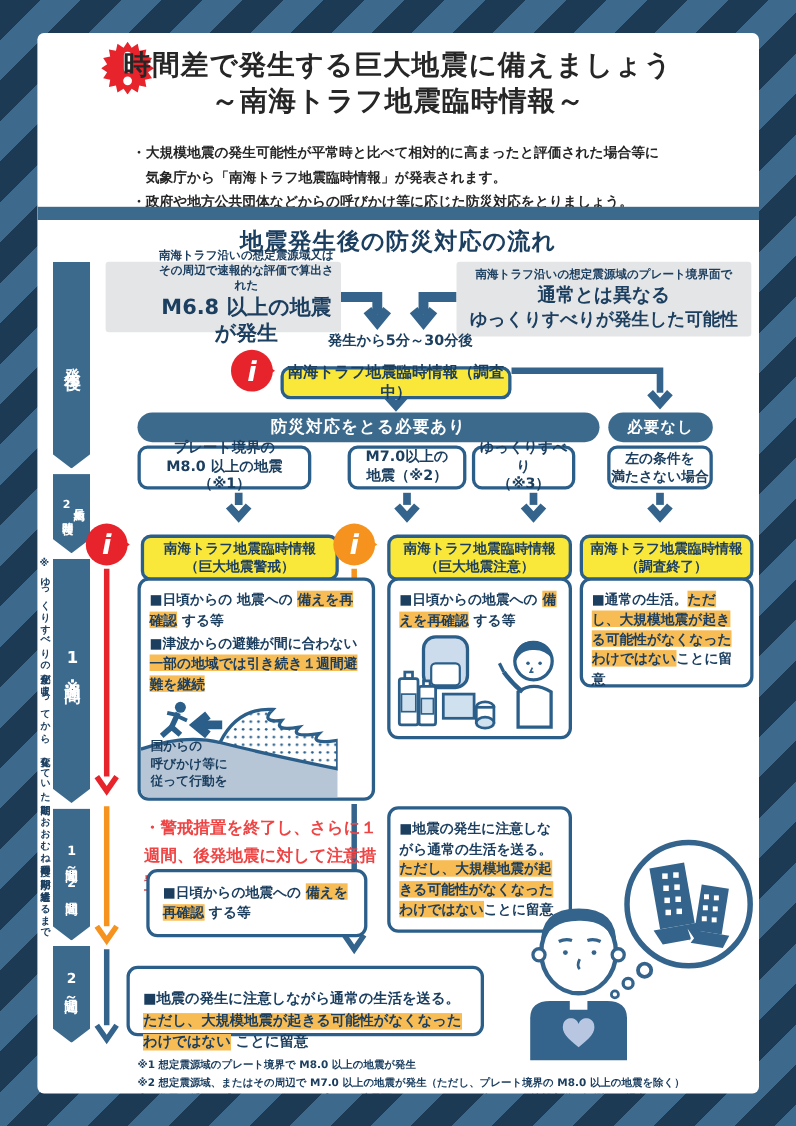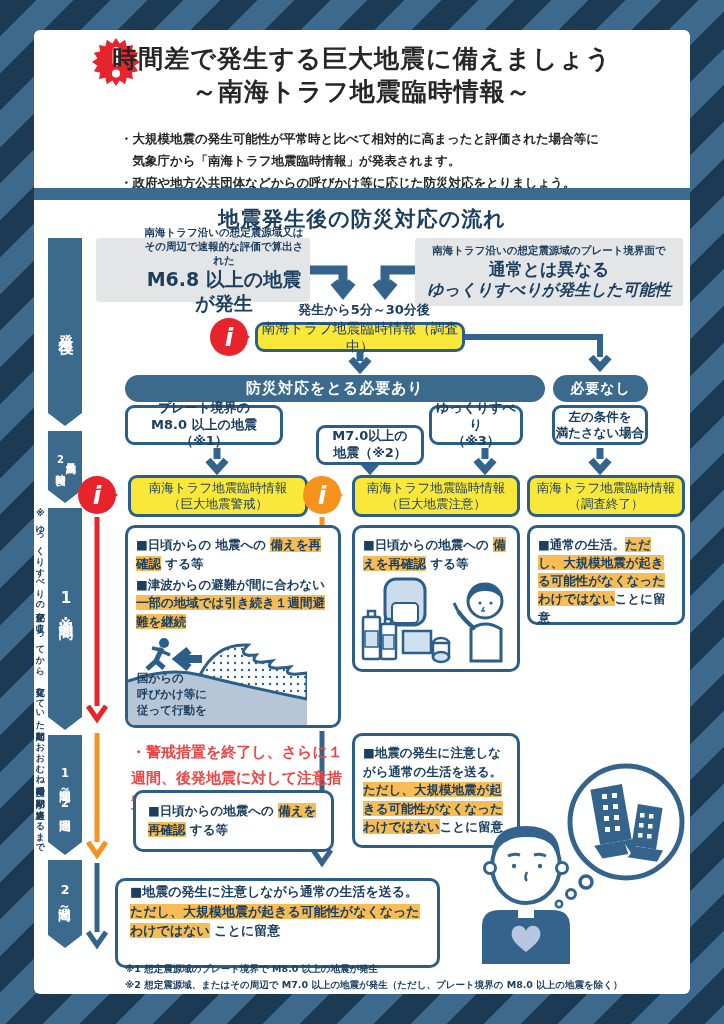--- a/index.html
+++ b/index.html
@@ -22,24 +22,24 @@
     writing-mode:vertical-rl;text-orientation:upright;letter-spacing:3px;white-space:pre-line;
     clip-path:polygon(0 0,100% 0,100% calc(100% - 13px),50% 100%,0 calc(100% - 13px));
     padding-bottom:12px;box-sizing:border-box;line-height:1.05;}
   .tl-note{position:absolute;left:1px;top:478px;height:462px;writing-mode:vertical-rl;text-orientation:upright;
     font-size:9px;font-weight:bold;color:#1c3f60;letter-spacing:0.5px;line-height:1.15;}
   
   .gbox{position:absolute;background:#e4e5e6;color:#1c3f60;font-weight:bold;text-align:center;border-radius:3px;
     padding:6px 2px;box-sizing:border-box;display:flex;flex-direction:column;justify-content:center;}
   .gbox .s{font-size:10.5px;line-height:1.35;}
   .gbox .b{font-size:19px;line-height:1.25;margin-top:1px;}
-  .gbox .b2{font-size:16px;line-height:1.3;font-style:italic;}
+  .gbox .b2{font-size:16px;line-height:1.3;}
   .timing{position:absolute;left:230px;top:271px;width:200px;text-align:center;font-size:13px;font-weight:bold;color:#1c3f60;}
-  .ybox{position:absolute;background:#f9e73a;border:3px solid #2b5f8a;border-radius:9px;color:#1c3f60;font-weight:normal;
-    text-align:center;display:flex;flex-direction:column;justify-content:center;box-sizing:border-box;line-height:1.3;}
+  .ybox{position:absolute;background:#f9e73a;border:3px solid #2b5f8a;border-radius:9px;color:#1c3f60;font-weight:bold;
+    text-align:center;display:flex;flex-direction:column;justify-content:center;box-sizing:border-box;line-height:1.3;margin-top:11px;}
   .pill{position:absolute;background:#3c6a8d;color:#fff;font-weight:bold;border-radius:14px;
     display:flex;align-items:center;justify-content:center;font-size:15px;letter-spacing:1px;}
   .cond{position:absolute;background:#fff;border:3px solid #2b5f8a;border-radius:9px;color:#1c3f60;font-weight:bold;
     font-size:13px;text-align:center;display:flex;flex-direction:column;justify-content:center;line-height:1.3;box-sizing:border-box;}
   .wbox{position:absolute;background:#fff;border:3px solid #2b5f8a;border-radius:10px;color:#1c3f60;font-weight:bold;
     box-sizing:border-box;font-size:12.5px;line-height:1.5;padding:8px;}
   .hl{background:#f8bc55;}
   .info-icon{position:absolute;width:38px;height:38px;border-radius:50%;color:#fff;font-weight:bold;font-size:25px;
     font-style:italic;display:flex;align-items:center;justify-content:center;background:var(--c);}
   .info-icon::after{content:"";position:absolute;right:-9px;top:12px;border:7px solid transparent;border-left:10px solid var(--c);}
@@ -135,21 +135,21 @@
   <div class="info-icon" style="--c:#e7242b;left:176px;top:288px;">i</div>
   <div class="ybox" style="left:221px;top:292px;width:210px;height:30px;font-size:14px;">南海トラフ地震臨時情報（調査中）</div>
 
   <div class="pill" style="left:91px;top:345px;width:420px;height:27px;">防災対応をとる必要あり</div>
   <div class="pill" style="left:519px;top:345px;width:95px;height:27px;font-size:14px;">必要なし</div>
 
   <div class="cond" style="left:91px;top:375px;width:158px;height:40px;">
     <div>プレート境界の</div>
     <div>M8.0 以上の地震（※1）</div>
   </div>
-  <div class="cond" style="left:282px;top:375px;width:108px;height:40px;margin-top:20px;">
+  <div class="cond" style="left:282px;top:375px;width:108px;height:40px;">
     <div>M7.0以上の</div>
     <div>地震（※2）</div>
   </div>
   <div class="cond" style="left:395px;top:375px;width:94px;height:40px;">
     <div>ゆっくりすべり</div>
     <div>（※3）</div>
   </div>
   <div class="cond" style="left:518px;top:375px;width:96px;height:40px;font-size:12.5px;">
     <div>左の条件を</div>
     <div>満たさない場合</div>
@@ -235,21 +235,21 @@
   </div>
 
   <div class="w2note">・警戒措置を終了し、さらに１週間、後発地震に対して注意措置をとる</div>
   <div class="wbox" style="left:99px;top:760px;width:201px;height:62px;display:flex;flex-direction:column;justify-content:center;padding:4px 12px;">
     <div><span>■日頃からの地震への </span><span class="hl">備えを再確認</span><span> する等</span></div>
   </div>
   <div class="wbox" style="left:318px;top:703px;width:168px;height:115px;line-height:1.48;">
     <div><span>■地震の発生に注意しながら通常の生活を送る。</span><span class="hl">ただし、大規模地震が起きる可能性がなくなったわけではない</span><span>ことに留意</span></div>
   </div>
 
-  <div class="wbox" style="left:81px;top:848px;width:325px;height:90px;padding:1px 12px;font-size:13px;">
+  <div class="wbox" style="left:81px;top:848px;width:325px;height:64px;padding:18px 12px;font-size:13px;">
     <div><span>■地震の発生に注意しながら通常の生活を送る。</span><span class="hl">ただし、大規模地震が起きる可能性がなくなったわけではない</span><span> ことに留意</span></div>
   </div>
 
   <svg class="illus" style="left:440px;top:730px;" width="216" height="204" viewBox="0 0 216 204">
     <circle cx="152" cy="62" r="56" fill="#fff" stroke="#34648c" stroke-width="5"></circle>
     <g fill="#34648c">
       <g transform="rotate(-10 140 60)">
         <rect x="122" y="26" width="32" height="56"></rect>
         <path d="M116 82 L160 82 L154 96 H122 Z"></path>
       </g>

